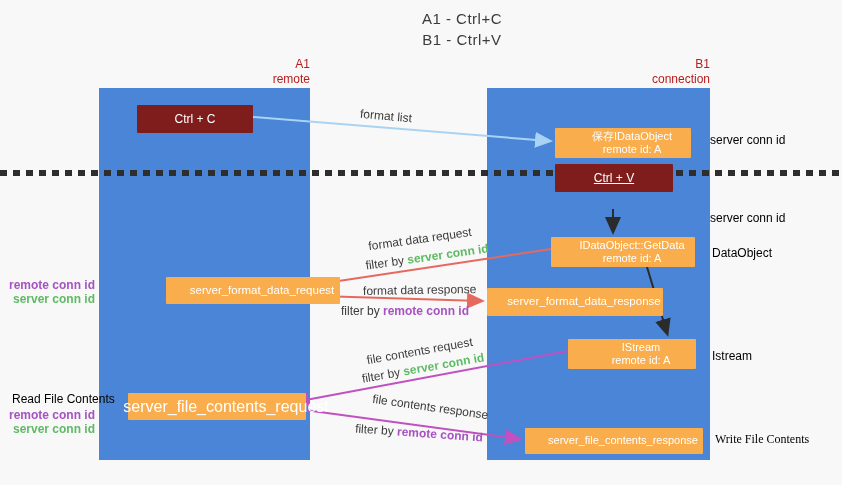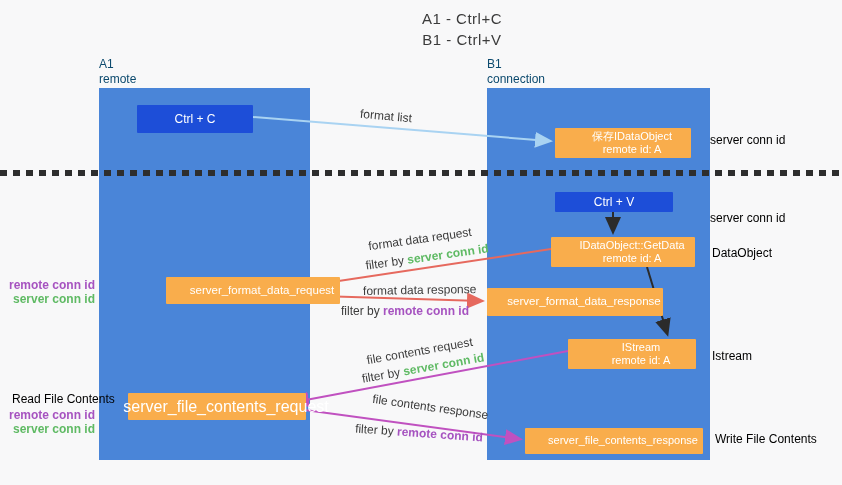--- a/index.html
+++ b/index.html
@@ -2,39 +2,39 @@
 <html><head>
 <meta charset="utf-8">
 <style>
   html,body{margin:0;padding:0;}
   body{font-family:"Liberation Sans","DejaVu Sans",sans-serif;background:#f8f8f9;}
   #stage{position:relative;width:842px;height:485px;background:#f8f8f9;overflow:hidden;}
 
   .title{position:absolute;top:8px;left:0;width:100%;text-align:center;color:#3b3b3b;
          font-size:15px;line-height:21px;letter-spacing:0.5px;padding-left:41px;}
 
-  .colheader{position:absolute;text-align:left;color:#0c4a6e;font-size:12px;line-height:15px;}
+  .colheader{position:absolute;text-align:right;color:#b91c1c;font-size:12px;line-height:15px;}
   .colheader.left{left:99px;width:211px;top:57px;}
   .colheader.right{left:487px;width:223px;top:57px;}
 
   .lane{position:absolute;top:88px;height:372px;background:#4a85d8;}
   .lane.left{left:99px;width:211px;}
   .lane.right{left:487px;width:223px;}
 
   .divider{position:absolute;left:0;top:170px;width:842px;height:6px;
            background:repeating-linear-gradient(to right,#2e2e2e 0 7px,transparent 7px 13px);}
 
   .box{position:absolute;display:flex;flex-direction:column;align-items:center;justify-content:center;
        color:#fff;text-align:center;border-radius:1px;}
-  .box.green{background:#1d4ed8;font-size:12px;}
+  .box.green{background:#7f1d1d;font-size:12px;}
   .box.orange{background:#f9ad4c;font-size:11px;line-height:13.5px;padding-left:18px;}
 
   #box-ctrl-c{left:137px;top:105px;width:116px;height:28px;}
   #box-save-ido{left:555px;top:128px;width:118px;height:30px;}
-  #box-ctrl-v{left:555px;top:192px;width:118px;height:20px;}
+  #box-ctrl-v{left:555px;top:164px;width:118px;height:28px;text-decoration:underline;}
   #box-getdata{left:551px;top:237px;width:126px;height:30px;}
   #box-format-req{left:130px;top:277px;width:156px;height:27px;font-size:11.5px;margin-left:36px;}
   #box-format-resp{left:487px;top:288px;width:158px;height:28px;font-size:11.5px;}
   #box-istream{left:568px;top:339px;width:110px;height:30px;}
   #box-file-req{left:128px;top:393px;width:160px;height:27px;font-size:16px;}
   #box-file-resp{left:525px;top:428px;width:160px;height:26px;font-size:11px;}
 
   svg.arrows{position:absolute;left:0;top:0;width:842px;height:485px;pointer-events:none;}
 
   .alabel{position:absolute;white-space:nowrap;color:#3c3c3c;font-size:12px;transform-origin:center;}
@@ -163,15 +163,15 @@
   <div class="side rightalign dark" style="left:0;top:392px;width:95px;padding-left:12px;">Read File Contents</div>
   <div class="side rightalign" style="left:0;top:408px;width:95px;line-height:14px;">
     <div class="purple">remote conn id</div>
     <div class="green">server conn id</div>
   </div>
 
   <div class="side green" style="left:710px;top:133px;">server conn id</div>
   <div class="side green" style="left:710px;top:211px;">server conn id</div>
   <div class="side dark" style="left:712px;top:246px;">DataObject</div>
   <div class="side dark" style="left:712px;top:349px;">Istream</div>
-  <div class="side dark" style="left:715px;top:432px;">Write File Contents</div>
+  <div class="side dark" style="left:715px;top:432px;font-family:Liberation Serif, serif;">Write File Contents</div>
 
 </div>
 
 </body></html>

